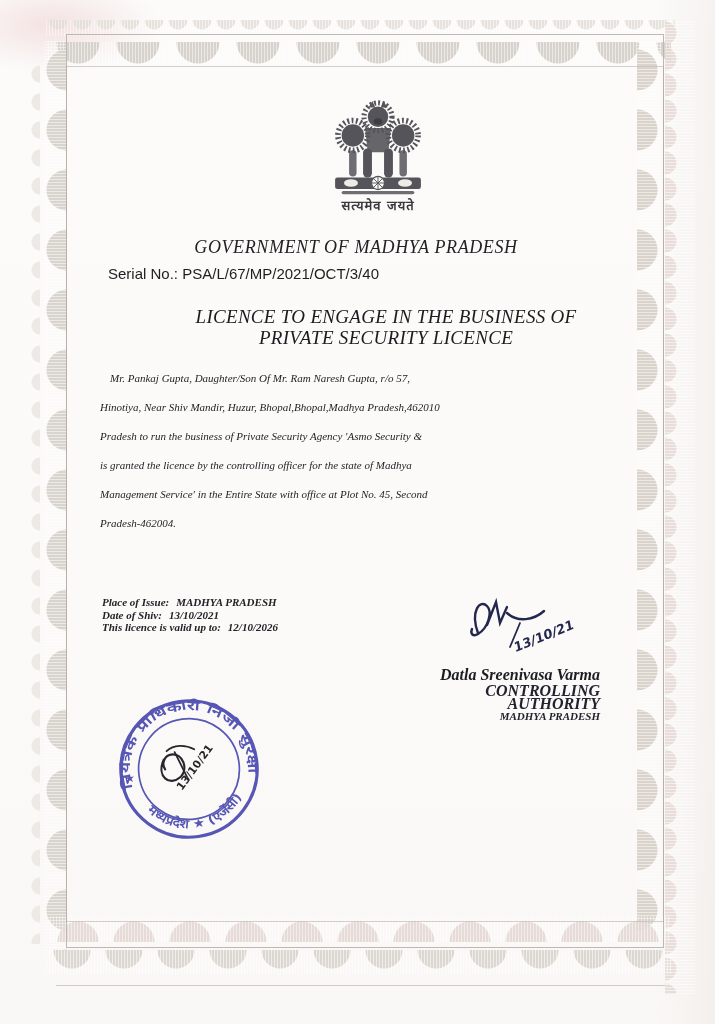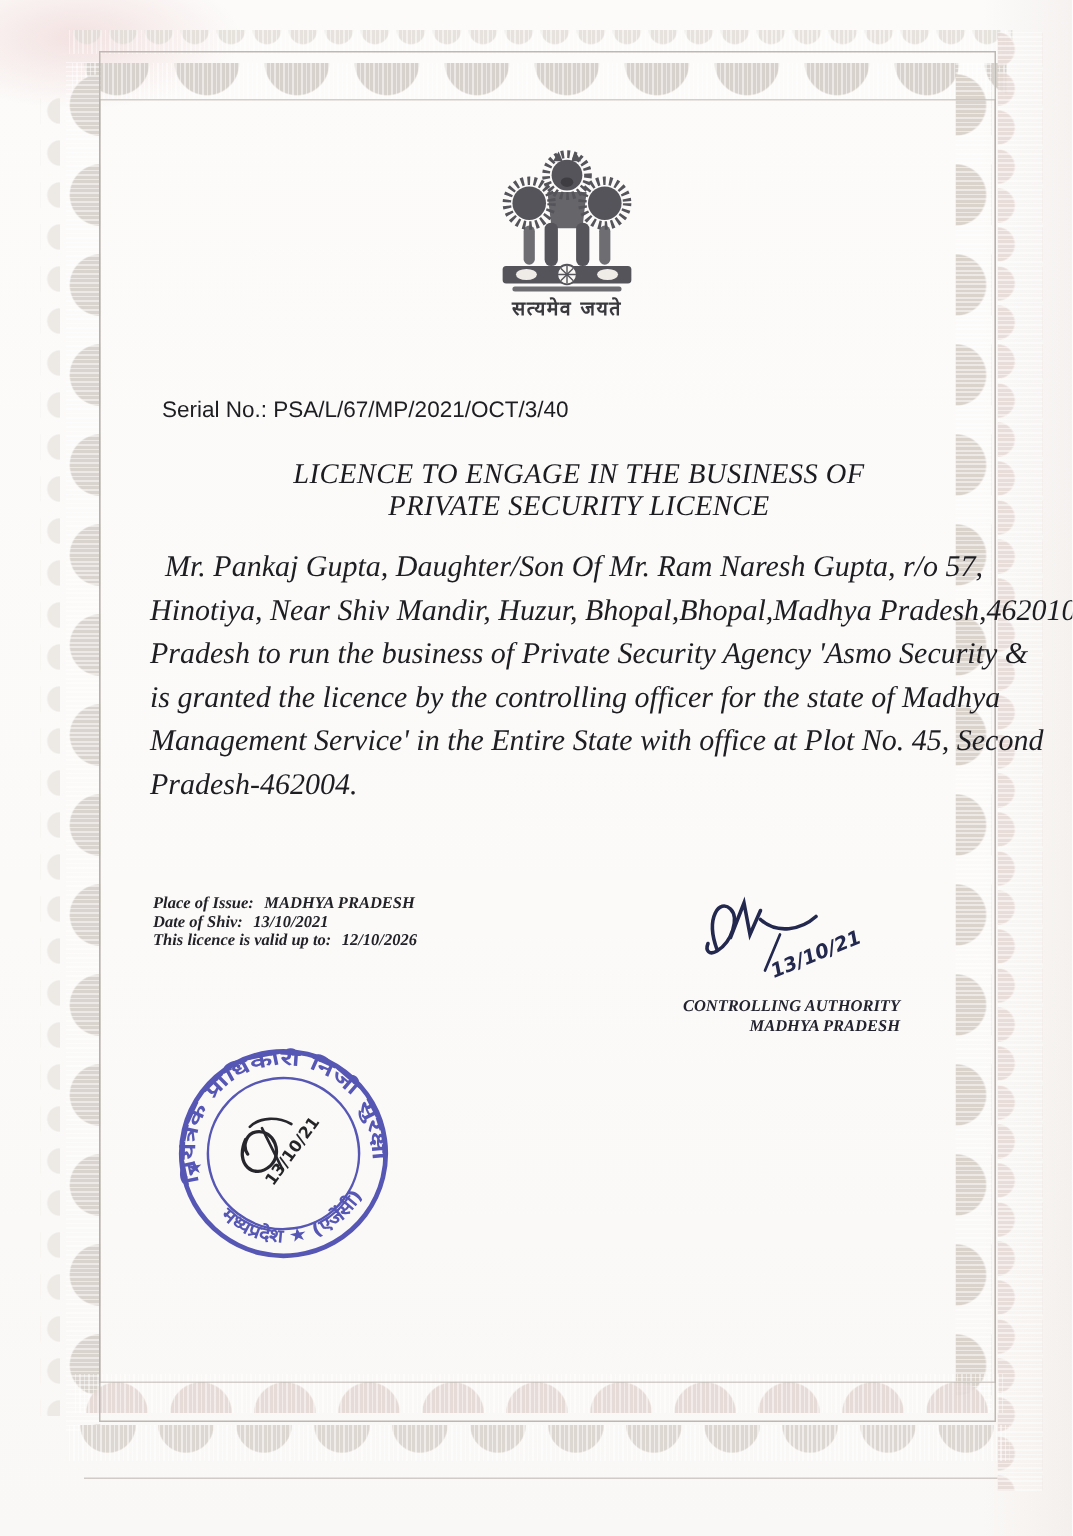--- a/index.html
+++ b/index.html
@@ -99,31 +99,31 @@
     position:absolute; left:108px; top:265px;
     font-family:Liberation Sans, sans-serif; font-size:15px; color:#1e1e22;
   }
   .heading {
     position:absolute; left:100px; top:306px; width:572px; text-align:center;
     font-weight:normal; font-style:italic; font-size:19px; line-height:21px;
     letter-spacing:0.3px; color:#1b1b20;
   }
   .body-text { position:absolute; left:100px; top:364px; width:552px; }
   .body-line {
-    font-style:italic; font-size:20px; line-height:29px;
+    font-style:italic; font-size:11px; line-height:29px;
     white-space:nowrap; color:#1d1d22;font-family:Liberation Serif, serif;
   }
   .body-line:first-child { padding-left:10px; }
   .issue-block { position:absolute; left:102px; top:596px; }
   .issue-row { font-weight:bold; font-style:italic; font-size:11px; line-height:12.5px; color:#222228; }
   .issue-row .val { margin-left:7px; }
   .sig { position:absolute; left:458px; top:595px; width:128px; height:70px; }
   .authority-block { position:absolute; left:398px; top:665px; width:202px; text-align:right; }
   .authority-name { font-weight:bold; font-style:italic; font-size:16px; line-height:19px; color:#1c1c24; }
-  .authority-role { font-weight:bold; font-style:italic; font-size:11px; line-height:13px; color:#232330; }
+  .authority-role { font-weight:bold; font-style:italic; font-size:16px; line-height:13px; color:#232330; }
   .authority-region { font-weight:bold; font-style:italic; font-size:11px; line-height:13px; color:#232330; }
   .stamp { position:absolute; left:108px; top:694px; width:162px; height:152px; opacity:.93; }
   .stamp-text { font-family:"DejaVu Sans",sans-serif; font-weight:bold; }
 </style>
 </head>
 <body>
 
 <div class="page">
 
   <div class="smudge-tl"></div>
@@ -170,20 +170,21 @@
         <line x1="64.5" y1="84.5" x2="55.5" y2="93.5"></line>
       </g>
       <ellipse cx="31" cy="89" rx="7.5" ry="4" fill="#efece7"></ellipse>
       <ellipse cx="89" cy="89" rx="7.5" ry="4" fill="#efece7"></ellipse>
 
       <rect x="21" y="97.5" width="78" height="3.6" rx="1.8" opacity="0.85"></rect>
     </g>
   </svg>
   <div class="emblem-caption">सत्यमेव जयते</div>
 
+  <div class="gov-title">GOVERNMENT OF MADHYA PRADESH</div>
 
   <div class="serial-line"><span>Serial No.:</span>&nbsp;<span>PSA/L/67/MP/2021/OCT/3/40</span></div>
 
   <div class="heading">
     <div>LICENCE TO ENGAGE IN THE BUSINESS OF</div>
     <div>PRIVATE SECURITY LICENCE</div>
   </div>
 
   <div class="body-text">
     <div class="body-line">Mr. Pankaj Gupta, Daughter/Son Of Mr. Ram Naresh Gupta, r/o 57,</div>
@@ -204,20 +205,21 @@
     <g fill="none" stroke="#23284f" stroke-width="2.4" stroke-linecap="round">
       <path d="M20,38 C12,16 22,4 29,11 C35,17 30,33 20,39 C15,42 12,39 14,34"></path>
       <path d="M29,30 L38,7 L42,28 L49,12"></path>
       <path d="M49,18 C60,28 76,25 86,16"></path>
       <path d="M52,52 L62,28" stroke-width="1.8"></path>
     </g>
     <text x="58" y="57" transform="rotate(-22 58 57)" style="font-family:'DejaVu Sans',sans-serif;font-style:italic;font-weight:bold;font-size:13px;fill:#23284f;">13/10/21</text>
   </svg>
 
   <div class="authority-block">
+    <div class="authority-name">Datla Sreenivasa Varma</div>
     <div class="authority-role">CONTROLLING AUTHORITY</div>
     <div class="authority-region">MADHYA PRADESH</div>
   </div>
 
   <svg class="stamp" viewBox="0 0 164 152">
     <defs>
       <path id="arcTop" d="M 24 90.5 A 60 60 0 1 1 140 90.5" fill="none"></path>
       <path id="arcBottom" d="M 32.9 109.4 A 60 60 0 0 0 131.1 109.4" fill="none"></path>
     </defs>
     <g transform="rotate(-8 82 75)">

